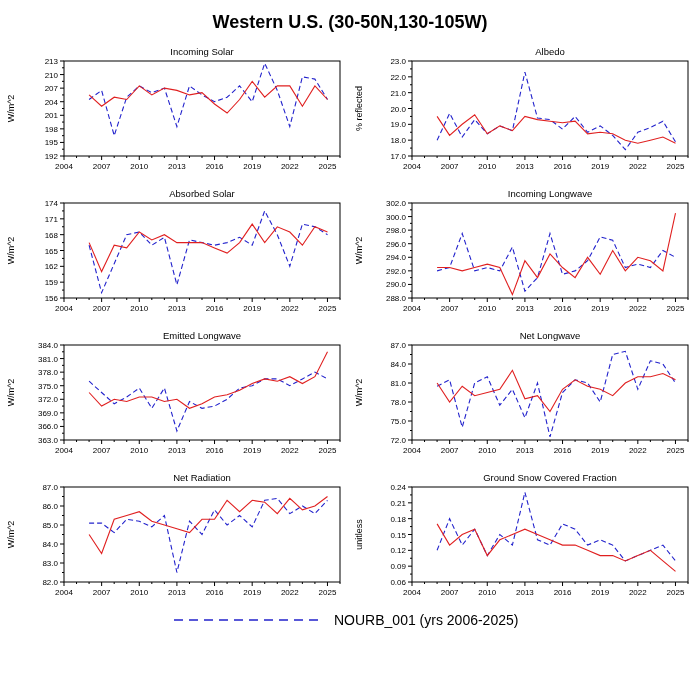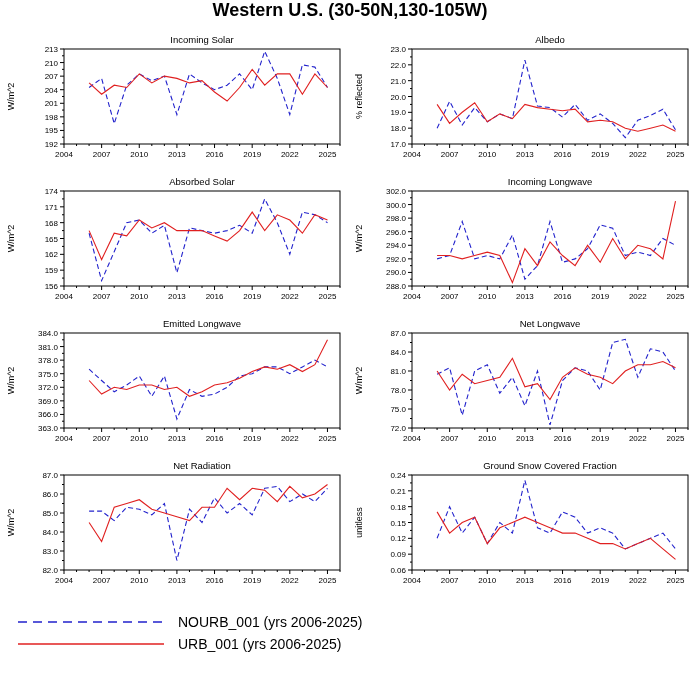--- a/index.html
+++ b/index.html
@@ -1,36 +1,37 @@
 <!DOCTYPE html>
 <html><head>
 <meta charset="utf-8">
 <style>
   html,body{margin:0;padding:0;background:#ffffff;font-family:"Liberation Sans",sans-serif;}
   #page{width:700px;height:700px;background:#ffffff;overflow:hidden;}
   #page-title{
     text-align:center;
     font-size:18px;
     font-weight:bold;
+    padding-top:12px;
     height:28px;
     color:#000;
   }
   #charts{
     width:696px;
     margin:4px auto 0 auto;
     display:grid;
     grid-template-columns:348px 348px;
     grid-auto-rows:142px;
   }
   .chart-cell{width:348px;height:142px;}
   svg text{fill:#000;}
   #legend{
-    margin-top:14px;
     display:flex;
     flex-direction:column;
+    align-items:center;
     gap:6px;
     padding-left:16px;
   }
   .legend-row{
     display:flex;
     align-items:center;
     gap:12px;
   }
   .legend-label{
     font-size:14px;
@@ -514,20 +515,14 @@
         </svg></div>
   </div>
 
   <div id="legend">
     <div class="legend-row">
       <svg width="150" height="10">
         <line class="legend-stroke" x1="2" y1="5" x2="148" y2="5" stroke-width="1.4" stroke="#2222cc" stroke-dasharray="9,6"></line>
       </svg>
       <span class="legend-label">NOURB_001 (yrs 2006-2025)</span>
     </div>
-    <div class="legend-row">
-      <svg width="150" height="10">
-        <line class="legend-stroke" x1="2" y1="5" x2="148" y2="5" stroke-width="1.4" stroke="#e02020"></line>
-      </svg>
-      <span class="legend-label">URB_001 (yrs 2006-2025)</span>
-    </div>
   </div>
 </div>
 
 </body></html>

